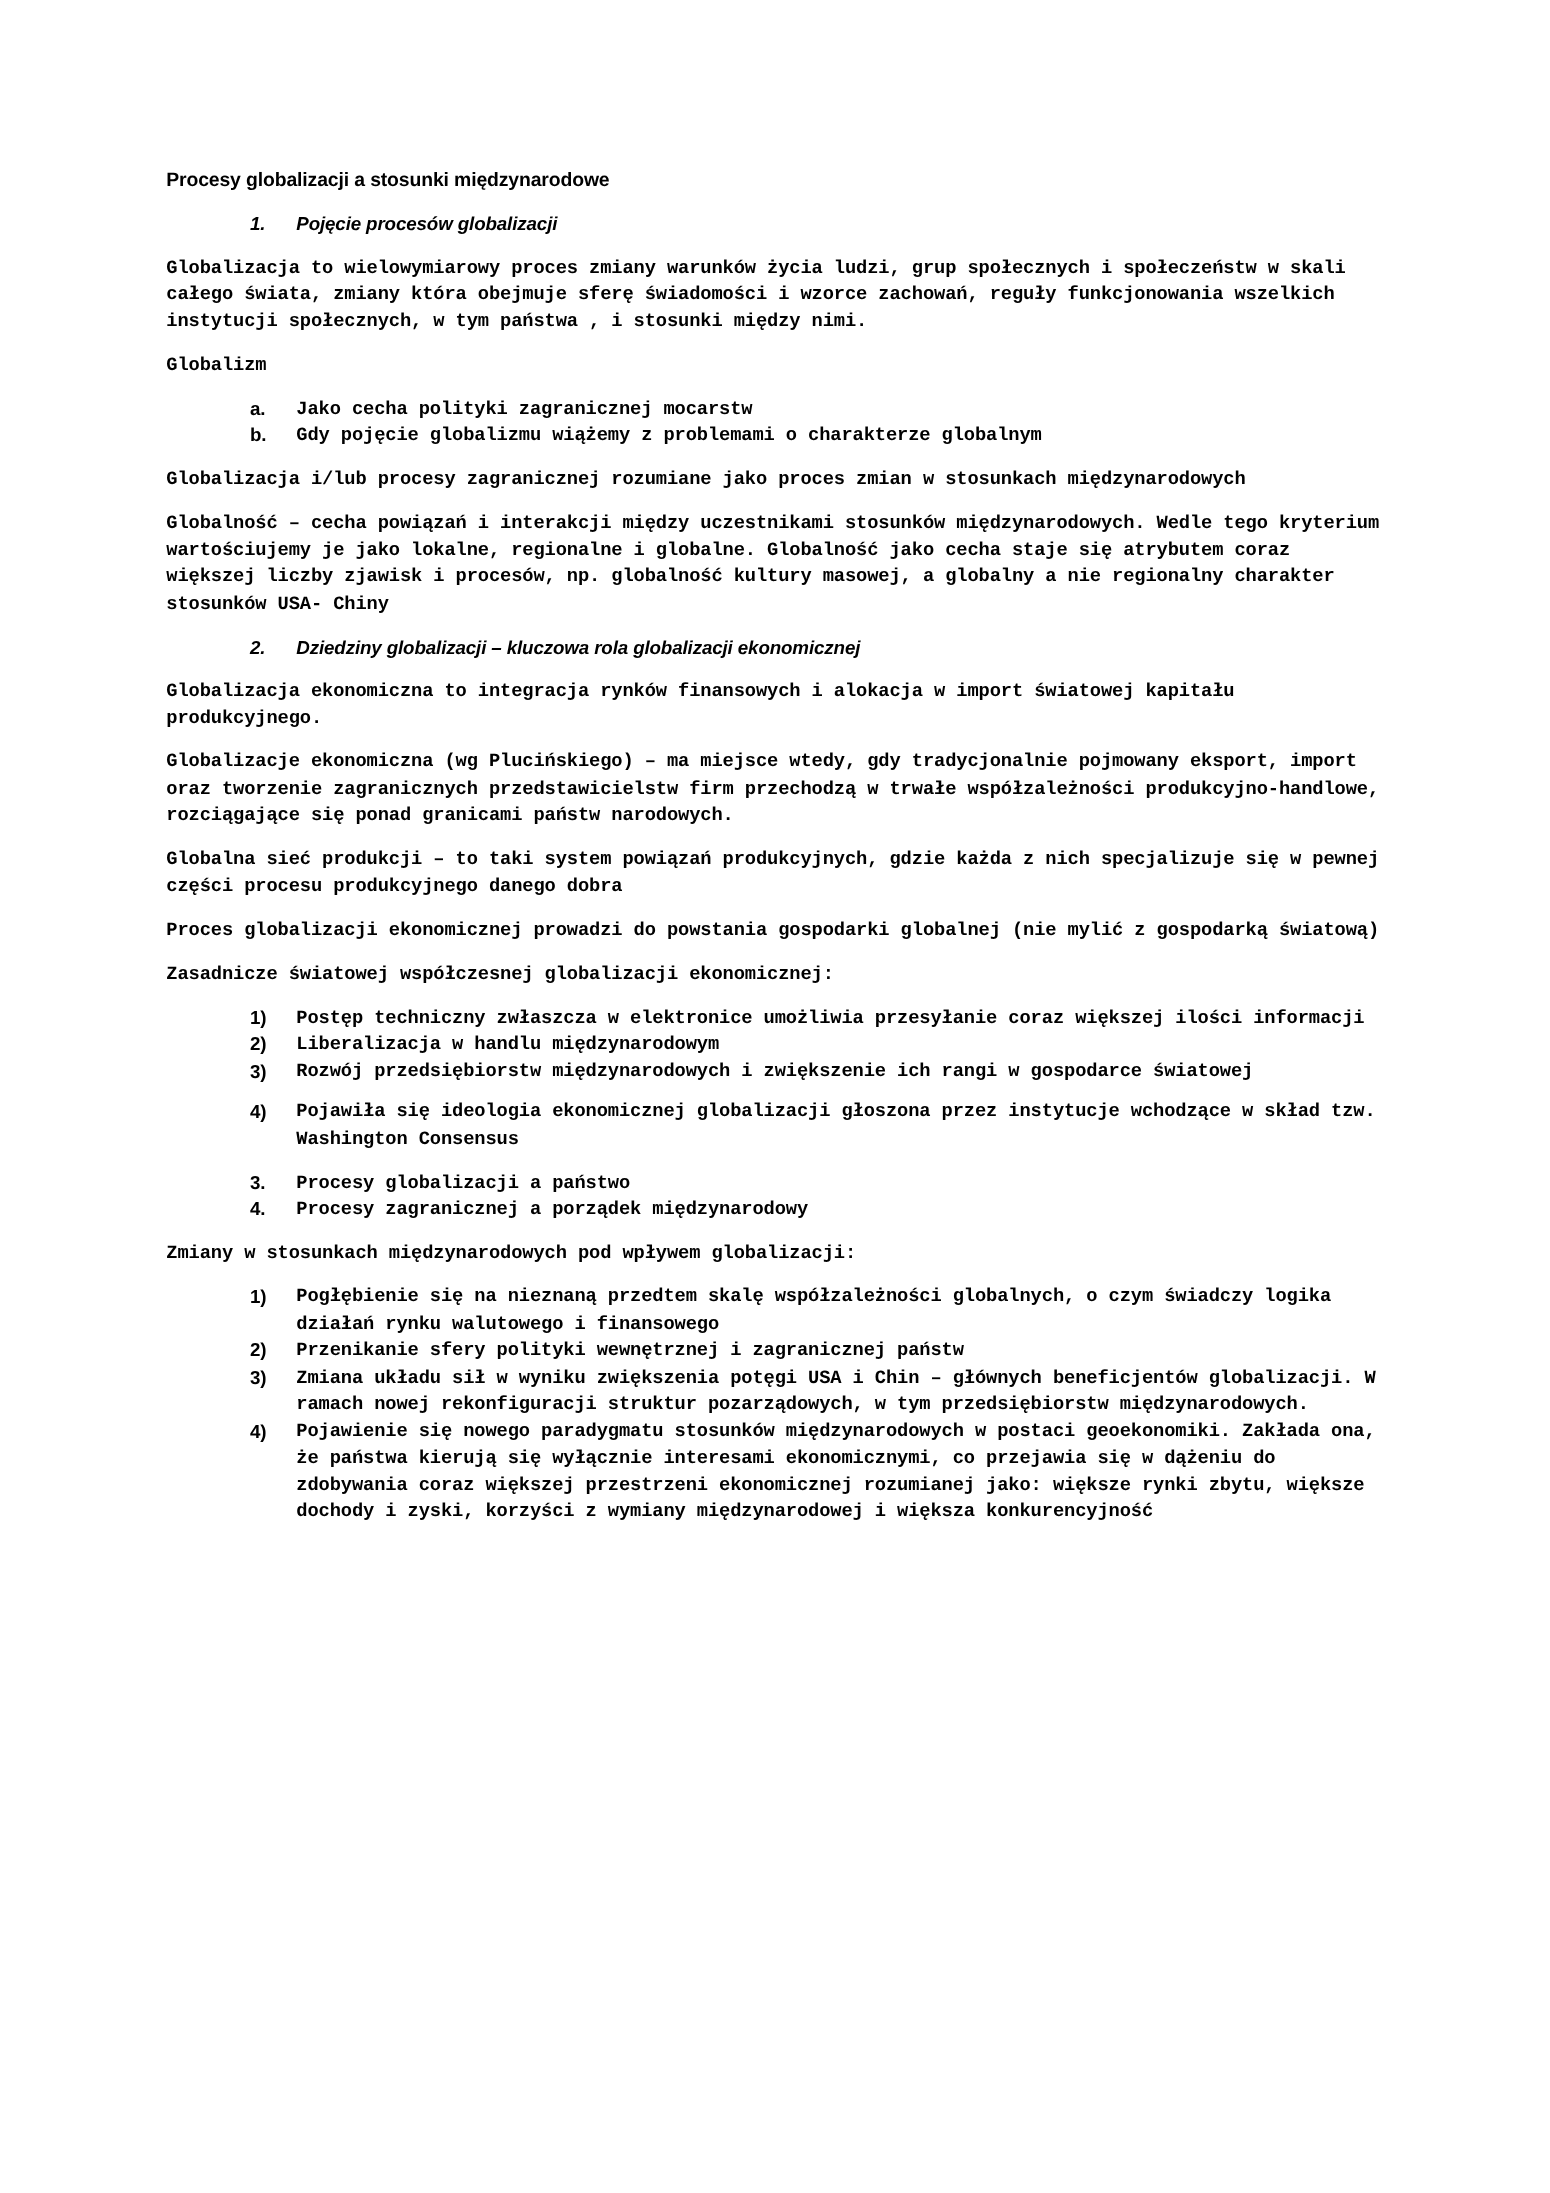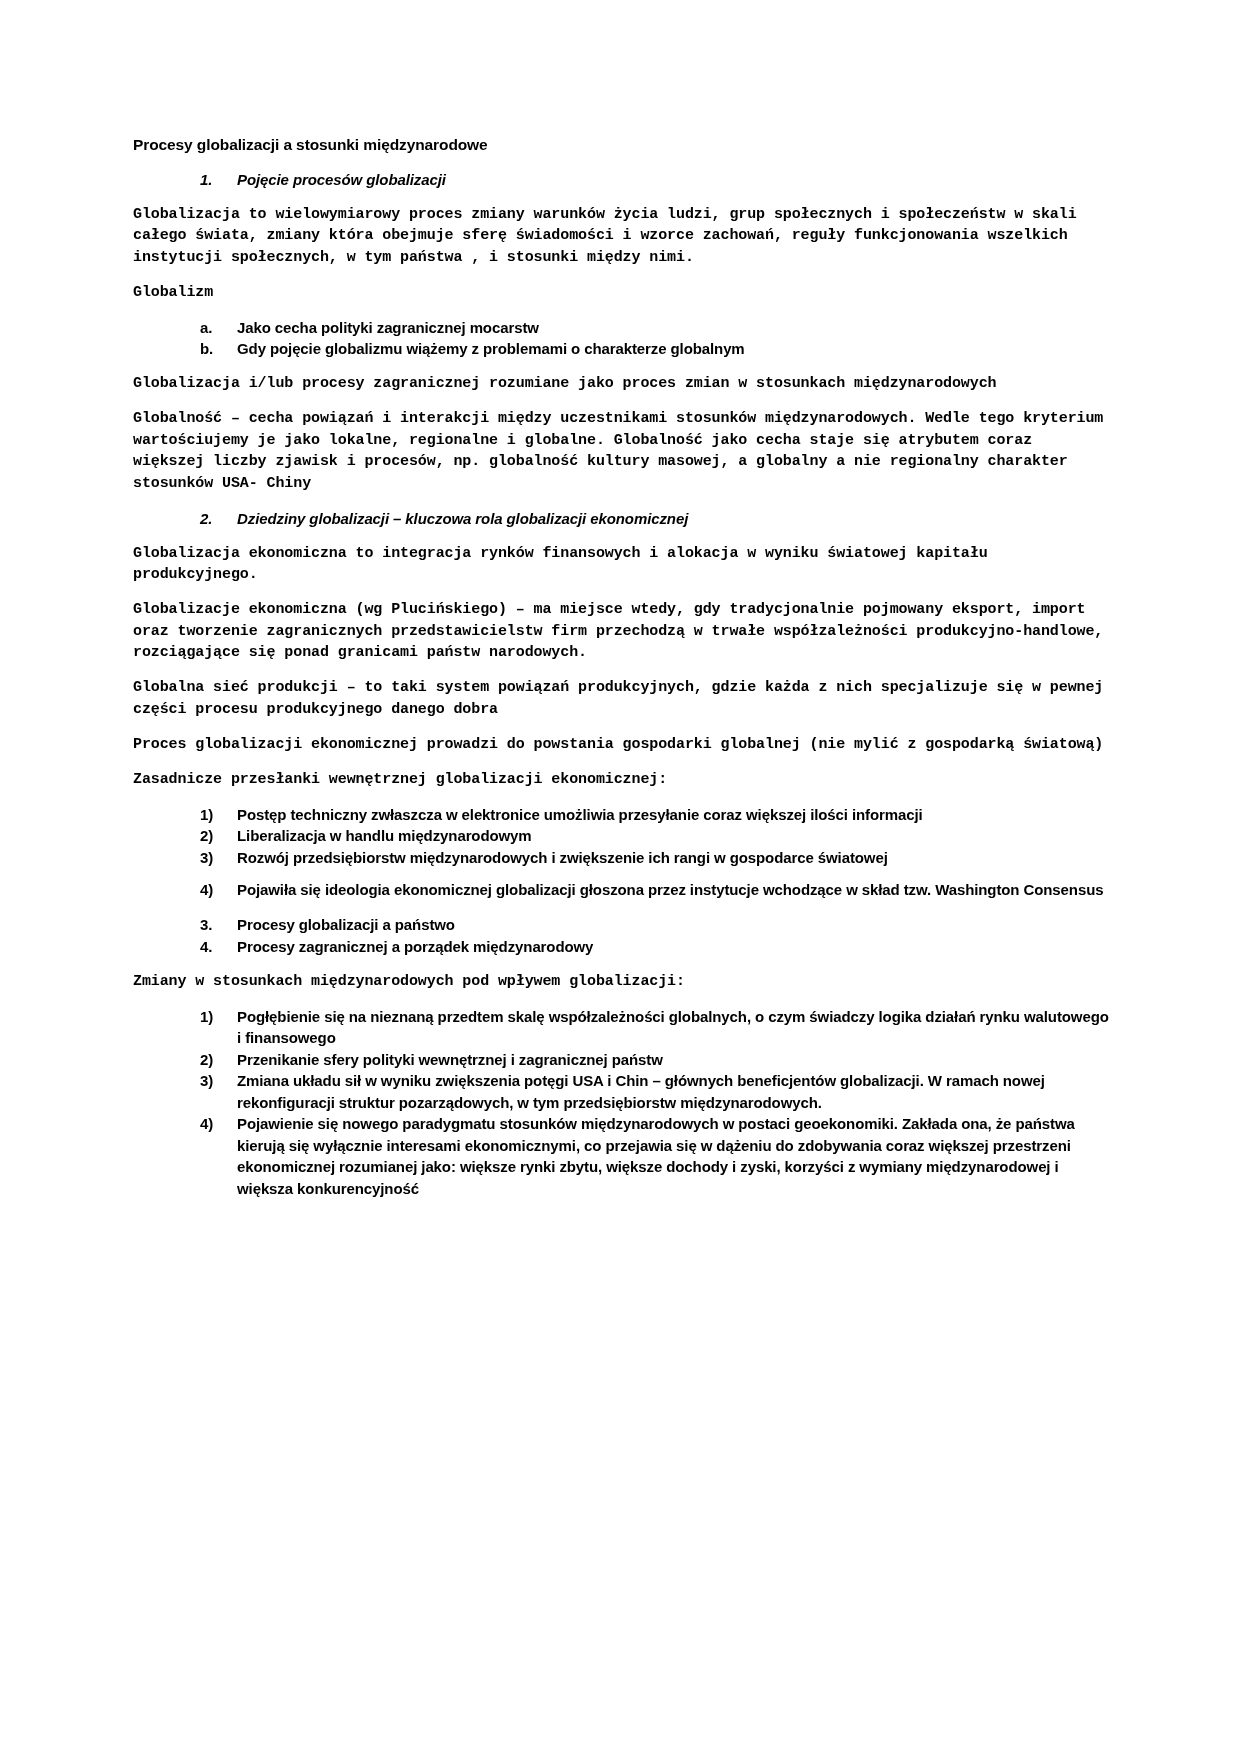--- a/index.html
+++ b/index.html
@@ -53,20 +53,21 @@
   .doc-list .li {
     display: flex;
   }
   .doc-list .li .marker {
     width: 37px;
     margin-left: 67px;
     flex: 0 0 auto;
   }
   .doc-list .li .li-text {
     flex: 1 1 auto;
+    font-family: Liberation Mono, monospace;
   }
 </style>
 </head>
 <body>
 
 <div class="page">
 
   <h1 class="doc-title">Procesy globalizacji a stosunki międzynarodowe</h1>
 
   <div class="num-heading">
@@ -91,29 +92,29 @@
 
   <p class="paragraph">Globalizacja i/lub procesy zagranicznej rozumiane jako proces zmian w stosunkach międzynarodowych</p>
 
   <p class="paragraph">Globalność – cecha powiązań i interakcji między uczestnikami stosunków międzynarodowych. Wedle tego kryterium wartościujemy je jako lokalne, regionalne i globalne. Globalność jako cecha staje się atrybutem coraz większej liczby zjawisk i procesów, np. globalność kultury masowej, a globalny a nie regionalny charakter stosunków USA- Chiny</p>
 
   <div class="num-heading">
     <span class="marker">2.</span>
     <span class="h-text">Dziedziny globalizacji – kluczowa rola globalizacji ekonomicznej</span>
   </div>
 
-  <p class="paragraph">Globalizacja ekonomiczna to integracja rynków finansowych i alokacja w wyniku światowej kapitału produkcyjnego.</p>
+  <p class="paragraph">Globalizacja ekonomiczna to integracja rynków finansowych i alokacja w import światowej kapitału produkcyjnego.</p>
 
   <p class="paragraph">Globalizacje ekonomiczna (wg Plucińskiego) – ma miejsce wtedy, gdy tradycjonalnie pojmowany eksport, import oraz tworzenie zagranicznych przedstawicielstw firm przechodzą w trwałe współzależności produkcyjno-handlowe, rozciągające się ponad granicami państw narodowych.</p>
 
   <p class="paragraph">Globalna sieć produkcji – to taki system powiązań produkcyjnych, gdzie każda z nich specjalizuje się w pewnej części procesu produkcyjnego danego dobra</p>
 
   <p class="paragraph">Proces globalizacji ekonomicznej prowadzi do powstania gospodarki globalnej (nie mylić z gospodarką światową)</p>
 
-  <p class="paragraph">Zasadnicze przesłanki wewnętrznej globalizacji ekonomicznej:</p>
+  <p class="paragraph">Zasadnicze światowej współczesnej globalizacji ekonomicznej:</p>
 
   <div class="doc-list tight">
     <div class="li">
       <span class="marker">1)</span>
       <span class="li-text">Postęp techniczny zwłaszcza w elektronice umożliwia przesyłanie coraz większej ilości informacji</span>
     </div>
     <div class="li">
       <span class="marker">2)</span>
       <span class="li-text">Liberalizacja w handlu międzynarodowym</span>
     </div>

